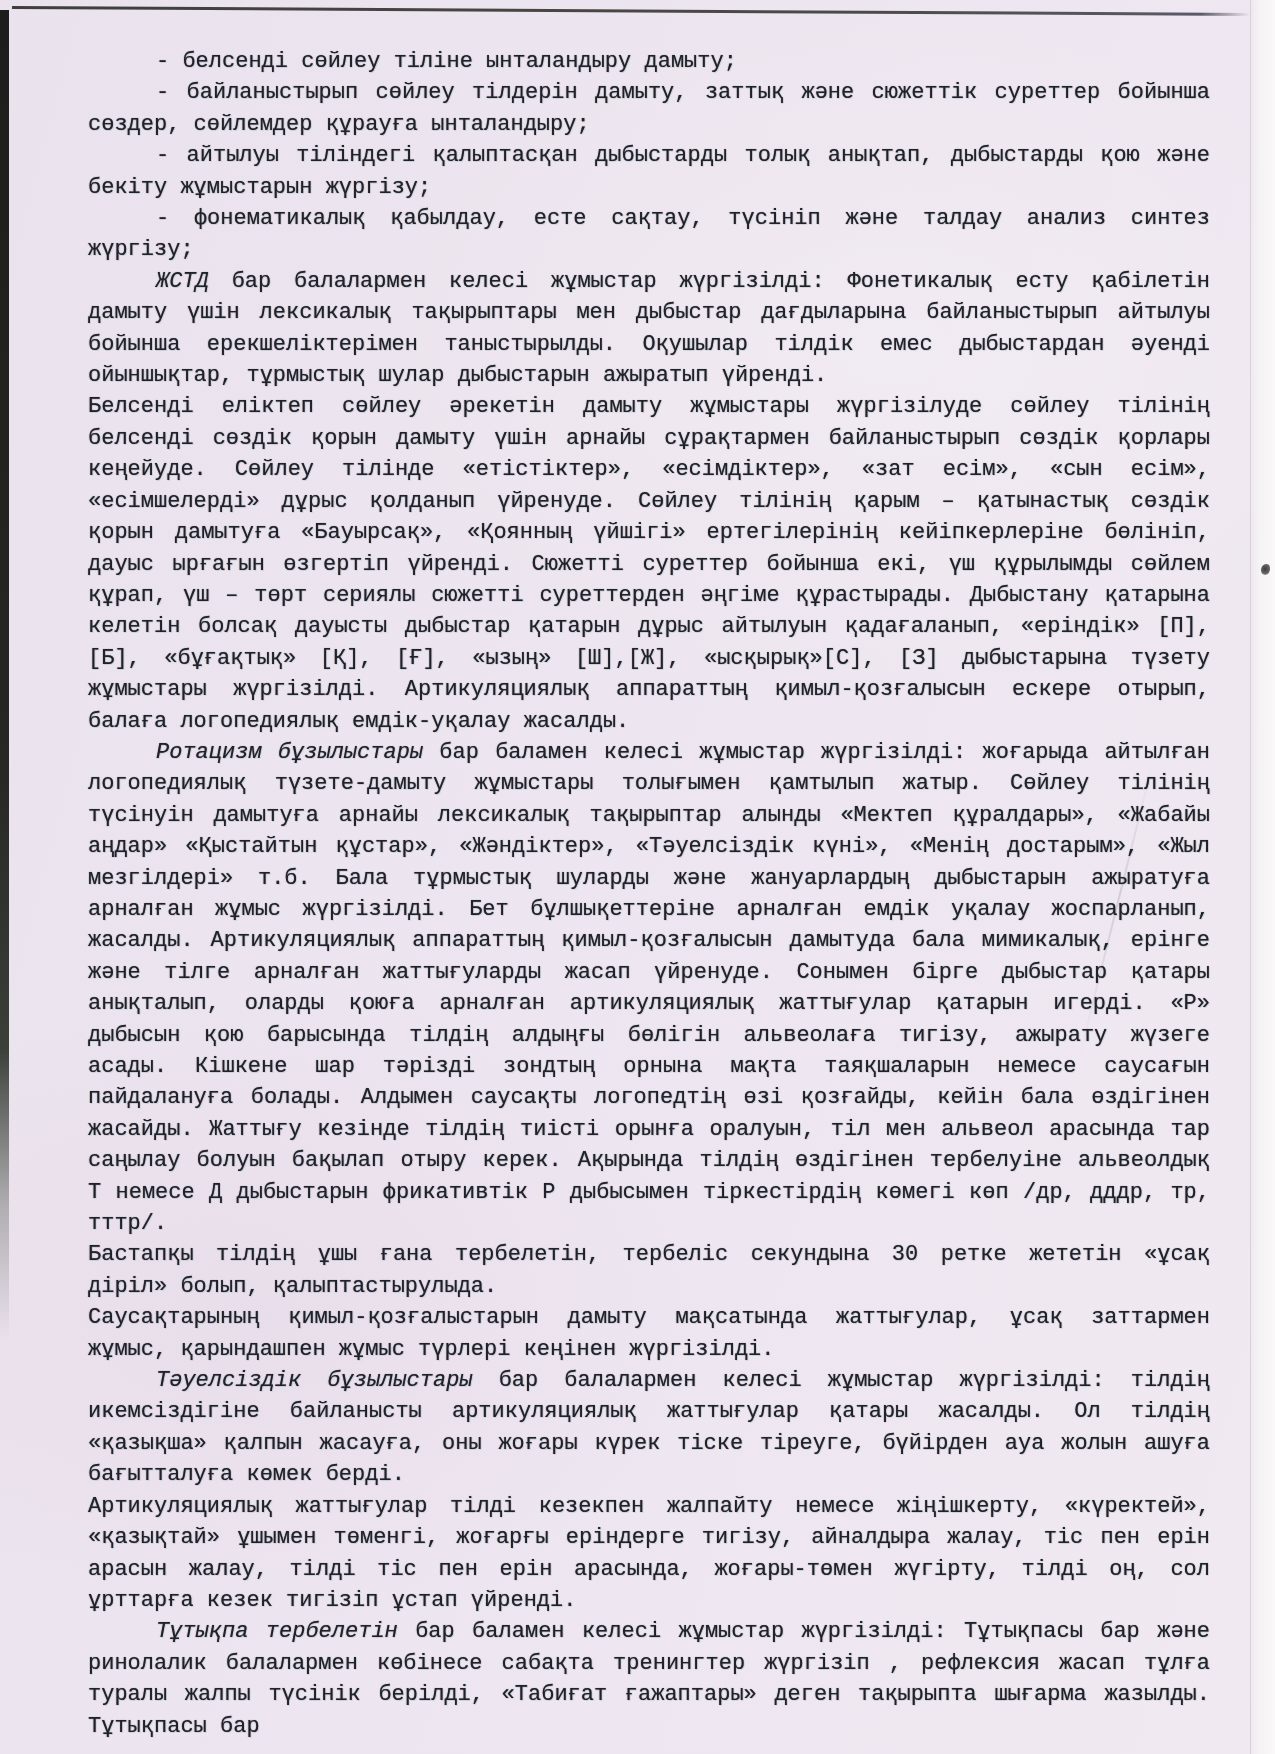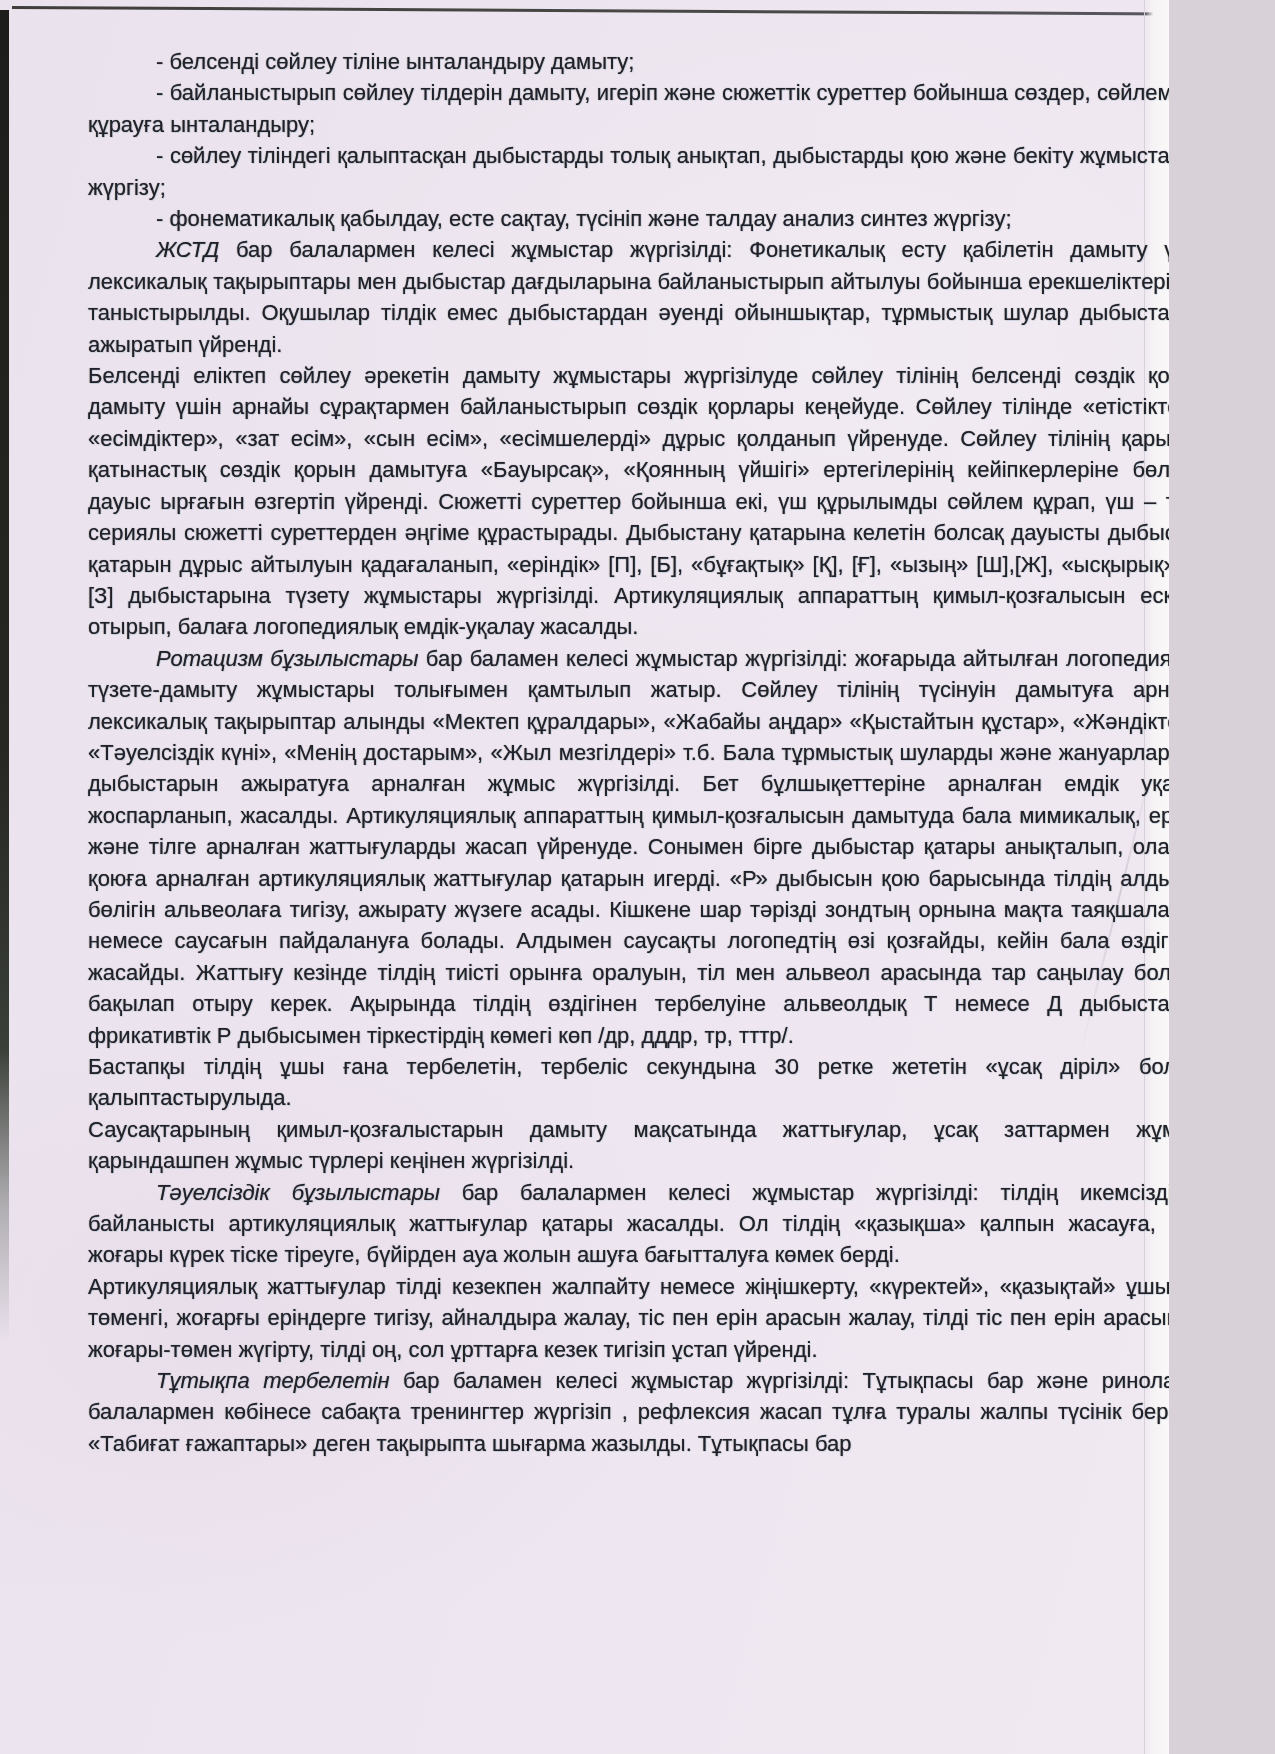--- a/index.html
+++ b/index.html
@@ -2,28 +2,28 @@
 <html lang="kk"><head>
 <meta charset="utf-8">
 <style>
   html, body {
     margin: 0;
     padding: 0;
     background: #d8d2d8;
   }
   .page {
     position: relative;
-    width: 1169px;
+    width: 1275px;
     height: 1754px;
     overflow: hidden;
     background:
       radial-gradient(ellipse 900px 600px at 70% 20%, rgba(255,255,255,0.20), rgba(255,255,255,0) 60%),
       radial-gradient(ellipse 700px 500px at 20% 75%, rgba(220,205,225,0.25), rgba(220,205,225,0) 65%),
       linear-gradient(105deg, #eae2ec 0%, #ede5ef 45%, #f0e9f2 100%);
-    font-family: Liberation Sans, sans-serif;
+    font-family: Liberation Mono, monospace;
   }
   
   .scan-edge-left {
     position: absolute;
     left: 0; top: 10px;
     width: 9px; height: 1330px;
     background: linear-gradient(to bottom,
       #1d1d1b 0%, #262622 55%, #3a3f38 78%,
       rgba(70,80,70,0.35) 90%, rgba(70,80,70,0) 100%);
   }
@@ -86,22 +86,22 @@
 <body>
 
 <div class="page">
   <div class="scan-edge-left"></div>
   <div class="scan-edge-top"></div>
   <div class="page-edge-right"></div>
   <div class="crease"></div>
   <div class="ink-speck"></div>
   <div class="text-block" id="text-block">
       <p class="indent">- белсенді сөйлеу тіліне ынталандыру дамыту;</p>
-      <p class="indent">- байланыстырып  сөйлеу тілдерін дамыту, игеріп және сюжеттік суреттер бойынша сөздер, сөйлемдер құрауға ынталандыру;</p>
-      <p class="indent">- сөйлеу тіліндегі қалыптасқан дыбыстарды толық анықтап, дыбыстарды қою және бекіту жұмыстарын жүргізу;</p>
+      <p class="indent">- байланыстырып  сөйлеу тілдерін дамыту, заттық және сюжеттік суреттер бойынша сөздер, сөйлемдер құрауға ынталандыру;</p>
+      <p class="indent">- айтылуы тіліндегі қалыптасқан дыбыстарды толық анықтап, дыбыстарды қою және бекіту жұмыстарын жүргізу;</p>
       <p class="indent">- фонематикалық қабылдау, есте сақтау, түсініп және талдау анализ синтез жүргізу;</p>
       <p class="indent"><em>ЖСТД</em> бар балалармен келесі жұмыстар жүргізілді: Фонетикалық есту қабілетін дамыту  үшін лексикалық тақырыптары мен дыбыстар дағдыларына байланыстырып айтылуы бойынша ерекшеліктерімен таныстырылды. Оқушылар тілдік емес дыбыстардан әуенді ойыншықтар, тұрмыстық шулар дыбыстарын ажыратып үйренді.</p>
       <p class="">Белсенді еліктеп сөйлеу әрекетін дамыту жұмыстары жүргізілуде сөйлеу тілінің белсенді сөздік қорын дамыту үшін арнайы сұрақтармен байланыстырып сөздік қорлары кеңейуде. Сөйлеу тілінде «етістіктер», «есімдіктер», «зат есім», «сын есім», «есімшелерді» дұрыс қолданып үйренуде. Сөйлеу тілінің қарым – қатынастық сөздік қорын дамытуға «Бауырсақ», «Қоянның үйшігі» ертегілерінің кейіпкерлеріне бөлініп, дауыс ырғағын өзгертіп үйренді.  Сюжетті суреттер бойынша екі, үш құрылымды сөйлем құрап, үш – төрт сериялы сюжетті суреттерден әңгіме құрастырады. Дыбыстану қатарына келетін болсақ дауысты дыбыстар қатарын дұрыс айтылуын қадағаланып,  «еріндік» [П], [Б], «бұғақтық» [Қ], [Ғ], «ызың» [Ш],[Ж], «ысқырық»[С], [З] дыбыстарына түзету жұмыстары жүргізілді. Артикуляциялық аппараттың қимыл-қозғалысын ескере отырып, балаға логопедиялық емдік-уқалау жасалды.</p>
       <p class="indent"><em>Ротацизм бұзылыстары</em> бар баламен келесі жұмыстар жүргізілді: жоғарыда айтылған логопедиялық түзете-дамыту жұмыстары толығымен қамтылып жатыр. Сөйлеу тілінің түсінуін дамытуға арнайы лексикалық тақырыптар алынды «Мектеп құралдары», «Жабайы аңдар» «Қыстайтын құстар», «Жәндіктер», «Тәуелсіздік күні», «Менің достарым», «Жыл мезгілдері» т.б. Бала тұрмыстық шуларды және жануарлардың дыбыстарын ажыратуға арналған жұмыс жүргізілді. Бет бұлшықеттеріне арналған емдік уқалау жоспарланып, жасалды. Артикуляциялық аппараттың қимыл-қозғалысын дамытуда бала мимикалық, ерінге және тілге арналған жаттығуларды жасап үйренуде. Сонымен бірге дыбыстар қатары анықталып, оларды қоюға арналған артикуляциялық жаттығулар қатарын игерді. «Р» дыбысын қою барысында тілдің алдыңғы бөлігін альвеолаға тигізу, ажырату жүзеге асады. Кішкене шар тәрізді зондтың орнына мақта таяқшаларын немесе саусағын пайдалануға болады. Алдымен саусақты логопедтің өзі қозғайды, кейін бала өздігінен жасайды. Жаттығу кезінде тілдің тиісті орынға оралуын, тіл мен альвеол арасында тар саңылау болуын бақылап отыру керек. Ақырында тілдің өздігінен тербелуіне альвеолдық Т немесе Д дыбыстарын фрикативтік Р дыбысымен тіркестірдің көмегі көп /др, дддр, тр, тттр/.</p>
       <p class="">Бастапқы тілдің ұшы ғана тербелетін, тербеліс секундына 30 ретке жететін «ұсақ діріл» болып, қалыптастырулыда.</p>
       <p class="">Саусақтарының қимыл-қозғалыстарын дамыту мақсатында  жаттығулар, ұсақ заттармен жұмыс, қарындашпен жұмыс түрлері кеңінен жүргізілді.</p>
       <p class="indent"><em>Тәуелсіздік бұзылыстары</em> бар балалармен келесі жұмыстар жүргізілді: тілдің икемсіздігіне байланысты  артикуляциялық жаттығулар қатары жасалды. Ол тілдің «қазықша» қалпын жасауға, оны жоғары күрек тіске тіреуге, бүйірден ауа жолын ашуға бағытталуға көмек берді.</p>
       <p class="">Артикуляциялық жаттығулар тілді кезекпен жалпайту немесе жіңішкерту, «күректей», «қазықтай» ұшымен төменгі, жоғарғы еріндерге тигізу, айналдыра жалау, тіс пен ерін арасын жалау, тілді тіс пен ерін арасында, жоғары-төмен жүгірту, тілді оң, сол ұрттарға кезек тигізіп ұстап үйренді.</p>
       <p class="indent"><em>Тұтықпа тербелетін</em> бар баламен келесі жұмыстар жүргізілді: Тұтықпасы бар және ринолалик балалармен көбінесе сабақта тренингтер жүргізіп , рефлексия жасап тұлға туралы жалпы түсінік берілді, «Табиғат ғажаптары» деген тақырыпта шығарма жазылды.  Тұтықпасы бар</p>
     </div>

